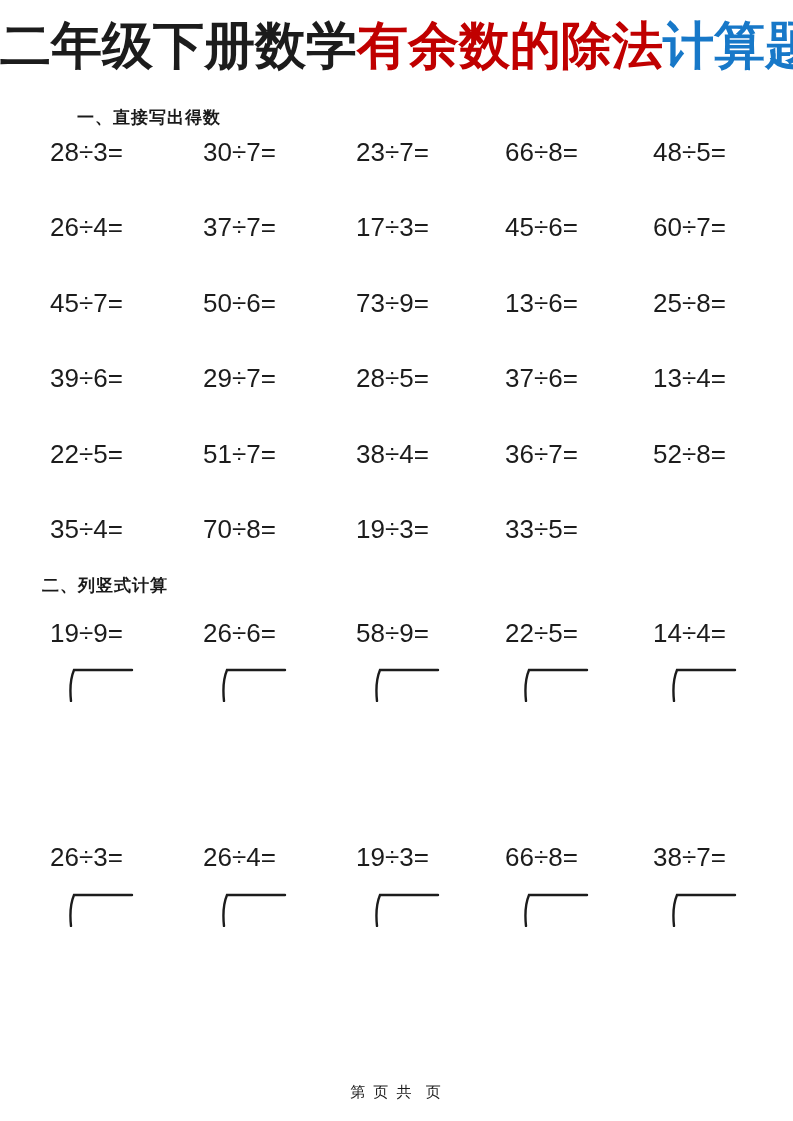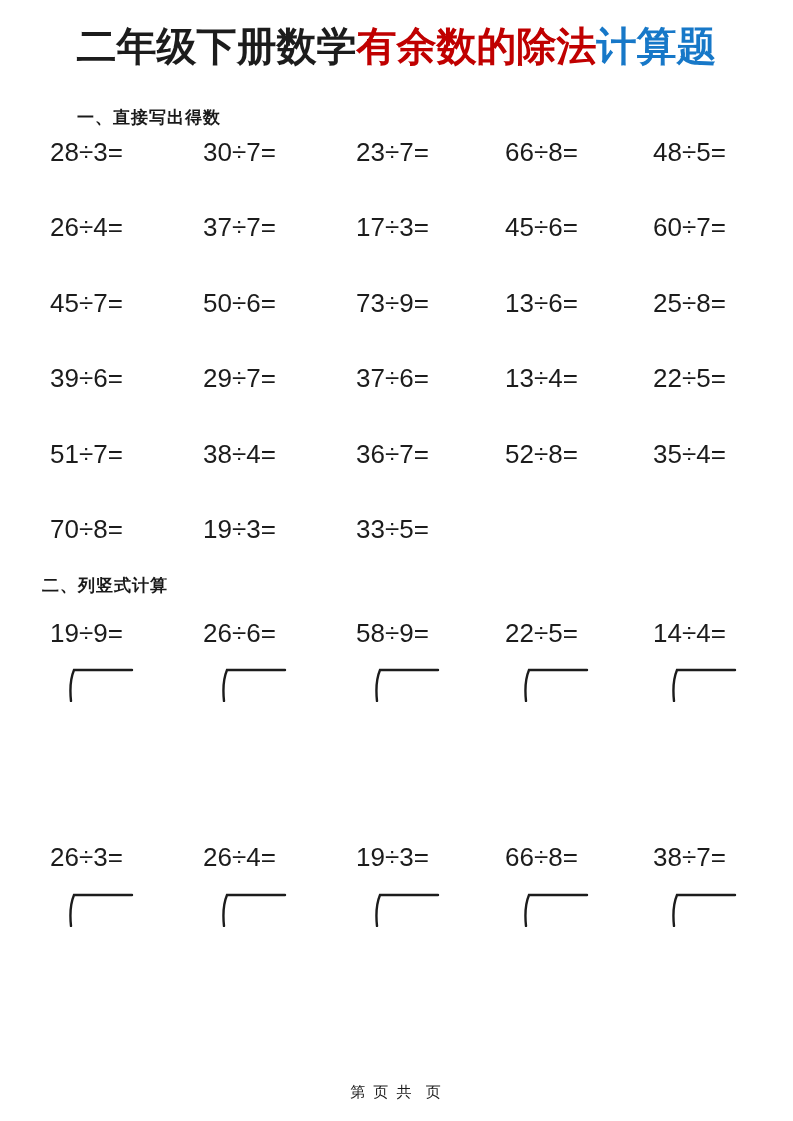--- a/index.html
+++ b/index.html
@@ -3,21 +3,21 @@
 <meta charset="utf-8">
 <style>
   html,body{margin:0;padding:0;}
   body{
     width:793px;height:1121px;background:#ffffff;position:relative;
     font-family:"Liberation Sans","DejaVu Sans",sans-serif;
     color:#1c1c1c;overflow:hidden;
   }
   .title{
     position:absolute;top:22px;left:0;width:793px;margin:0;
-    text-align:center;font-size:40px;font-weight:700;line-height:48px;
+    text-align:center;font-size:51px;font-weight:700;line-height:48px;
     letter-spacing:0px;white-space:nowrap;
   }
   .title .t-red{color:#c00000;}
   .title .t-blue{color:#1778c8;}
   .sec-heading{
     position:absolute;left:42px;font-size:17px;font-weight:700;
     line-height:20px;letter-spacing:1px;color:#1a1a1a;
   }
   .h1pos{top:108px;margin-left:35px;}
   .h2pos{top:576px;}
@@ -61,20 +61,21 @@
     <div class="cell">17÷3=</div>
     <div class="cell">45÷6=</div>
     <div class="cell">60÷7=</div>
     <div class="cell">45÷7=</div>
     <div class="cell">50÷6=</div>
     <div class="cell">73÷9=</div>
     <div class="cell">13÷6=</div>
     <div class="cell">25÷8=</div>
     <div class="cell">39÷6=</div>
     <div class="cell">29÷7=</div>
+    <div class="cell">28÷5=</div>
     <div class="cell">37÷6=</div>
     <div class="cell">13÷4=</div>
     <div class="cell">22÷5=</div>
     <div class="cell">51÷7=</div>
     <div class="cell">38÷4=</div>
     <div class="cell">36÷7=</div>
     <div class="cell">52÷8=</div>
     <div class="cell">35÷4=</div>
     <div class="cell">70÷8=</div>
     <div class="cell">19÷3=</div>

